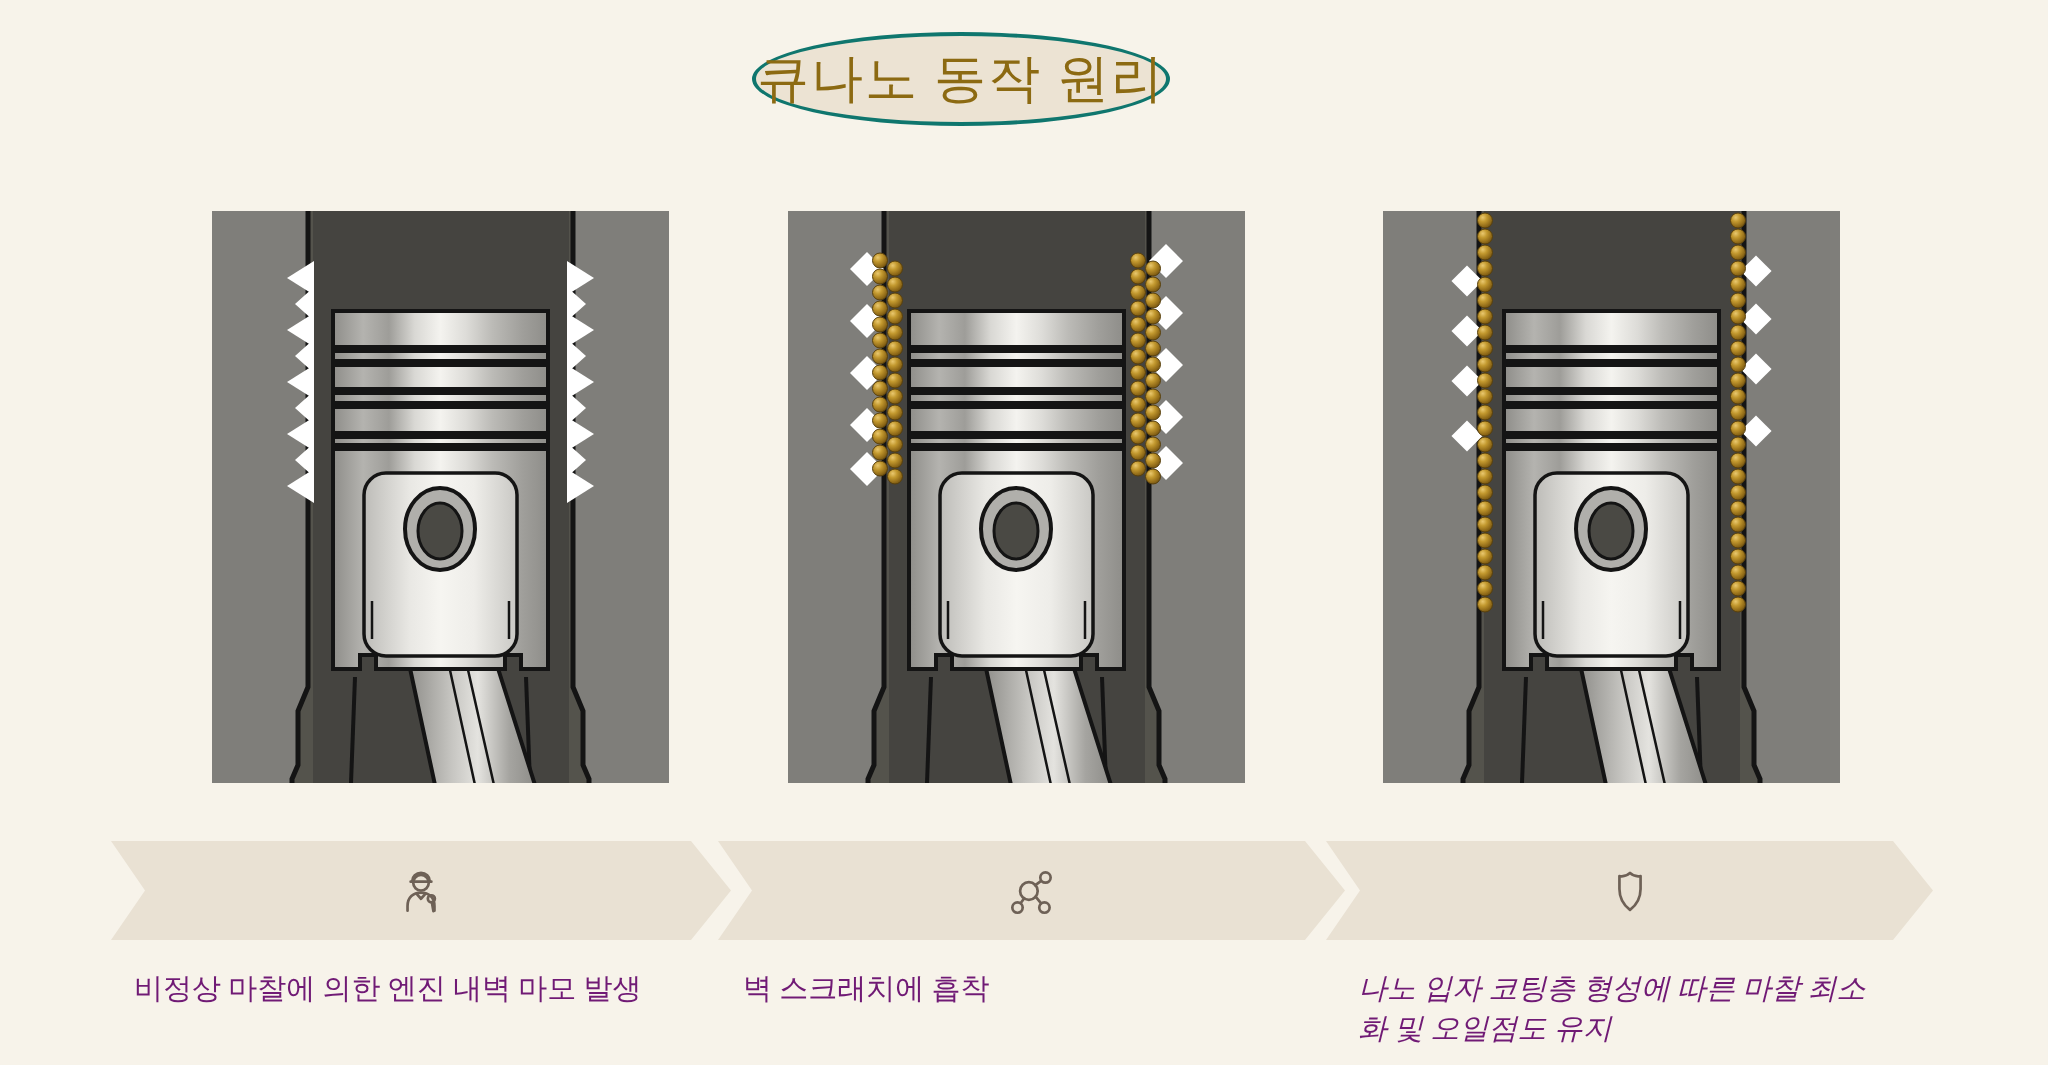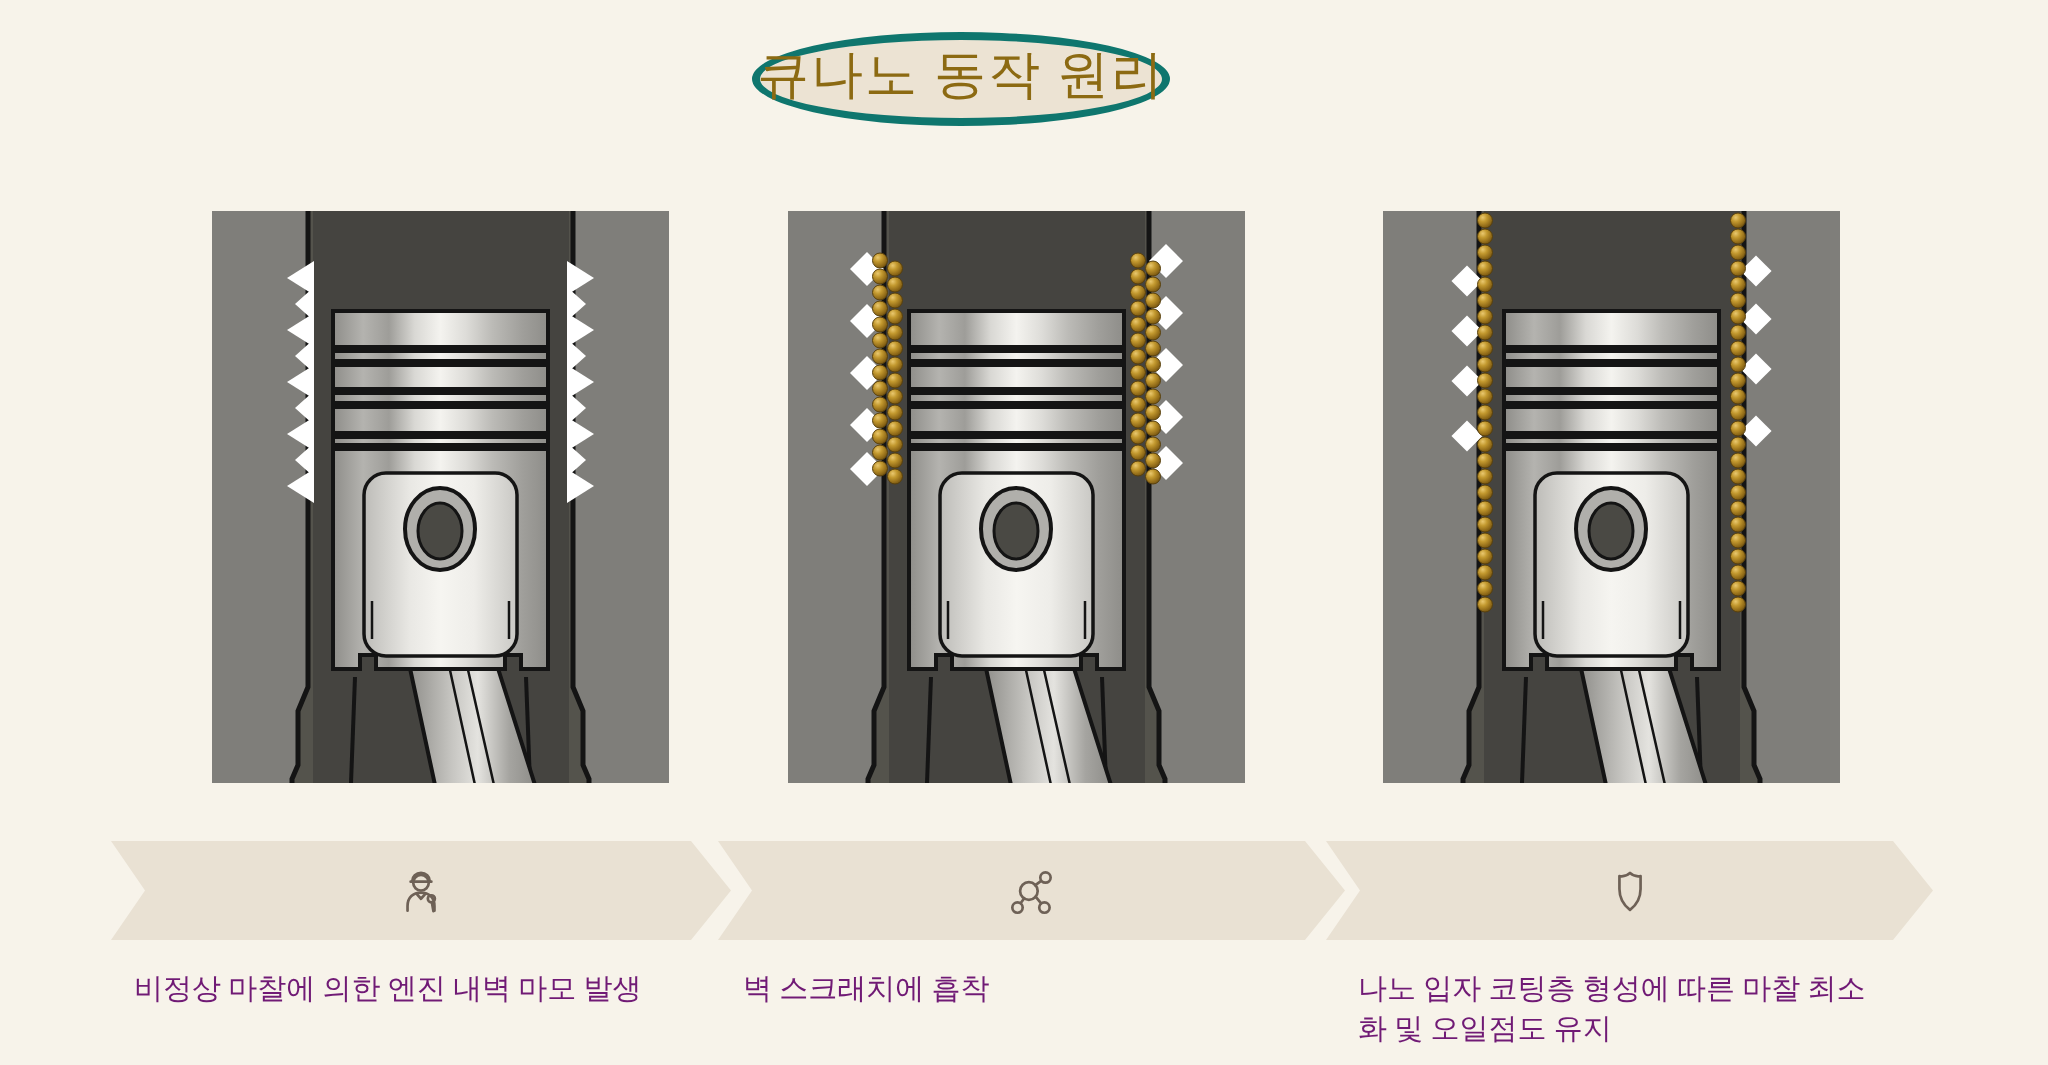--- a/index.html
+++ b/index.html
@@ -1,36 +1,36 @@
 <!DOCTYPE html>
 <html><head>
 <meta charset="utf-8">
 <style>
   html,body{margin:0;padding:0;background:#f7f3ea;}
   #page{position:relative;width:2048px;height:1065px;background:#f7f3ea;overflow:hidden;
         font-family:"Liberation Serif","DejaVu Serif",serif;}
   
   .title-oval{position:absolute;left:752px;top:32px;width:418px;height:94px;
-      border:8px solid #0f766e;border-radius:50%;background:#ece3d3;
-      display:flex;align-items:flex-start;justify-content:center;box-sizing:border-box;}
+      border:4px solid #0f766e;border-radius:50%;background:#ece3d3;
+      display:flex;align-items:center;justify-content:center;box-sizing:border-box;}
   .title-text{font-size:52px;color:#8c6a12;letter-spacing:2px;white-space:nowrap;}
   
   .fig{position:absolute;top:211px;width:457px;height:572px;display:block;}
   #fig1{left:212px;} #fig2{left:788px;} #fig3{left:1383px;}
   
   .chev{position:absolute;top:841px;height:99px;background:#e9e1d3;
       clip-path:polygon(0 0, calc(100% - 40px) 0, 100% 50%, calc(100% - 40px) 100%, 0 100%, 34px 50%);
       display:flex;align-items:center;justify-content:center;}
   #chev1{left:111px;width:620px;} #chev2{left:718px;width:627px;} #chev3{left:1326px;width:607px;}
   .step-icon{width:58px;height:58px;stroke:#6e6156;fill:none;stroke-width:2.6;
       stroke-linecap:round;stroke-linejoin:round;}
   
   .caption{position:absolute;top:968px;width:590px;font-size:29px;line-height:1.38;
       color:#701a75;}
-  #cap1{left:134px;} #cap2{left:743px;} #cap3{left:1358px;}
+  #cap1{left:134px;} #cap2{left:743px;} #cap3{left:1358px;font-style:italic;}
   .hidden-defs{position:absolute;width:0;height:0;overflow:hidden;}
 </style>
 </head>
 <body>
 
 <div id="page">
 
   <svg class="hidden-defs" aria-hidden="true">
     <defs>
       <linearGradient id="pGrad" x1="0" y1="0" x2="1" y2="0">

